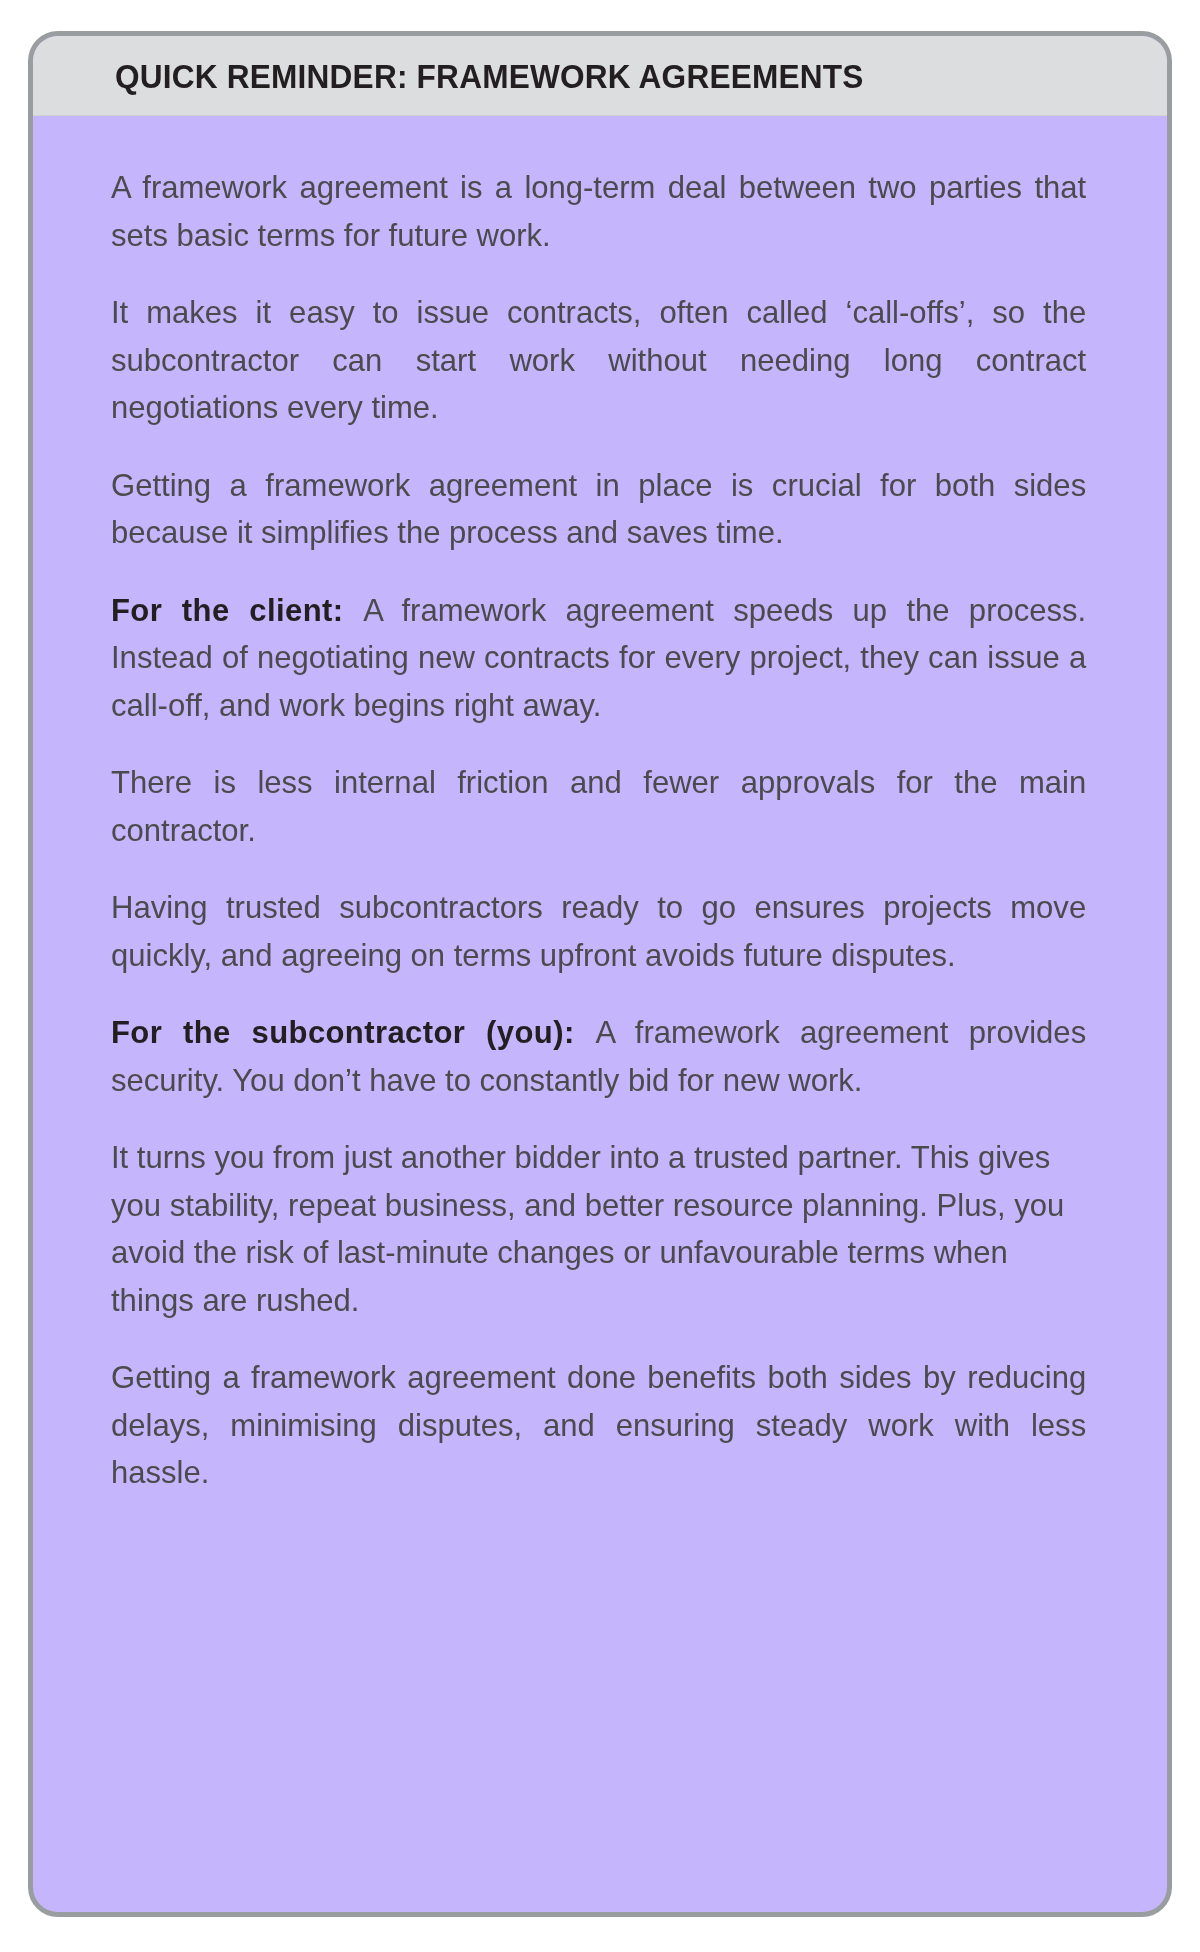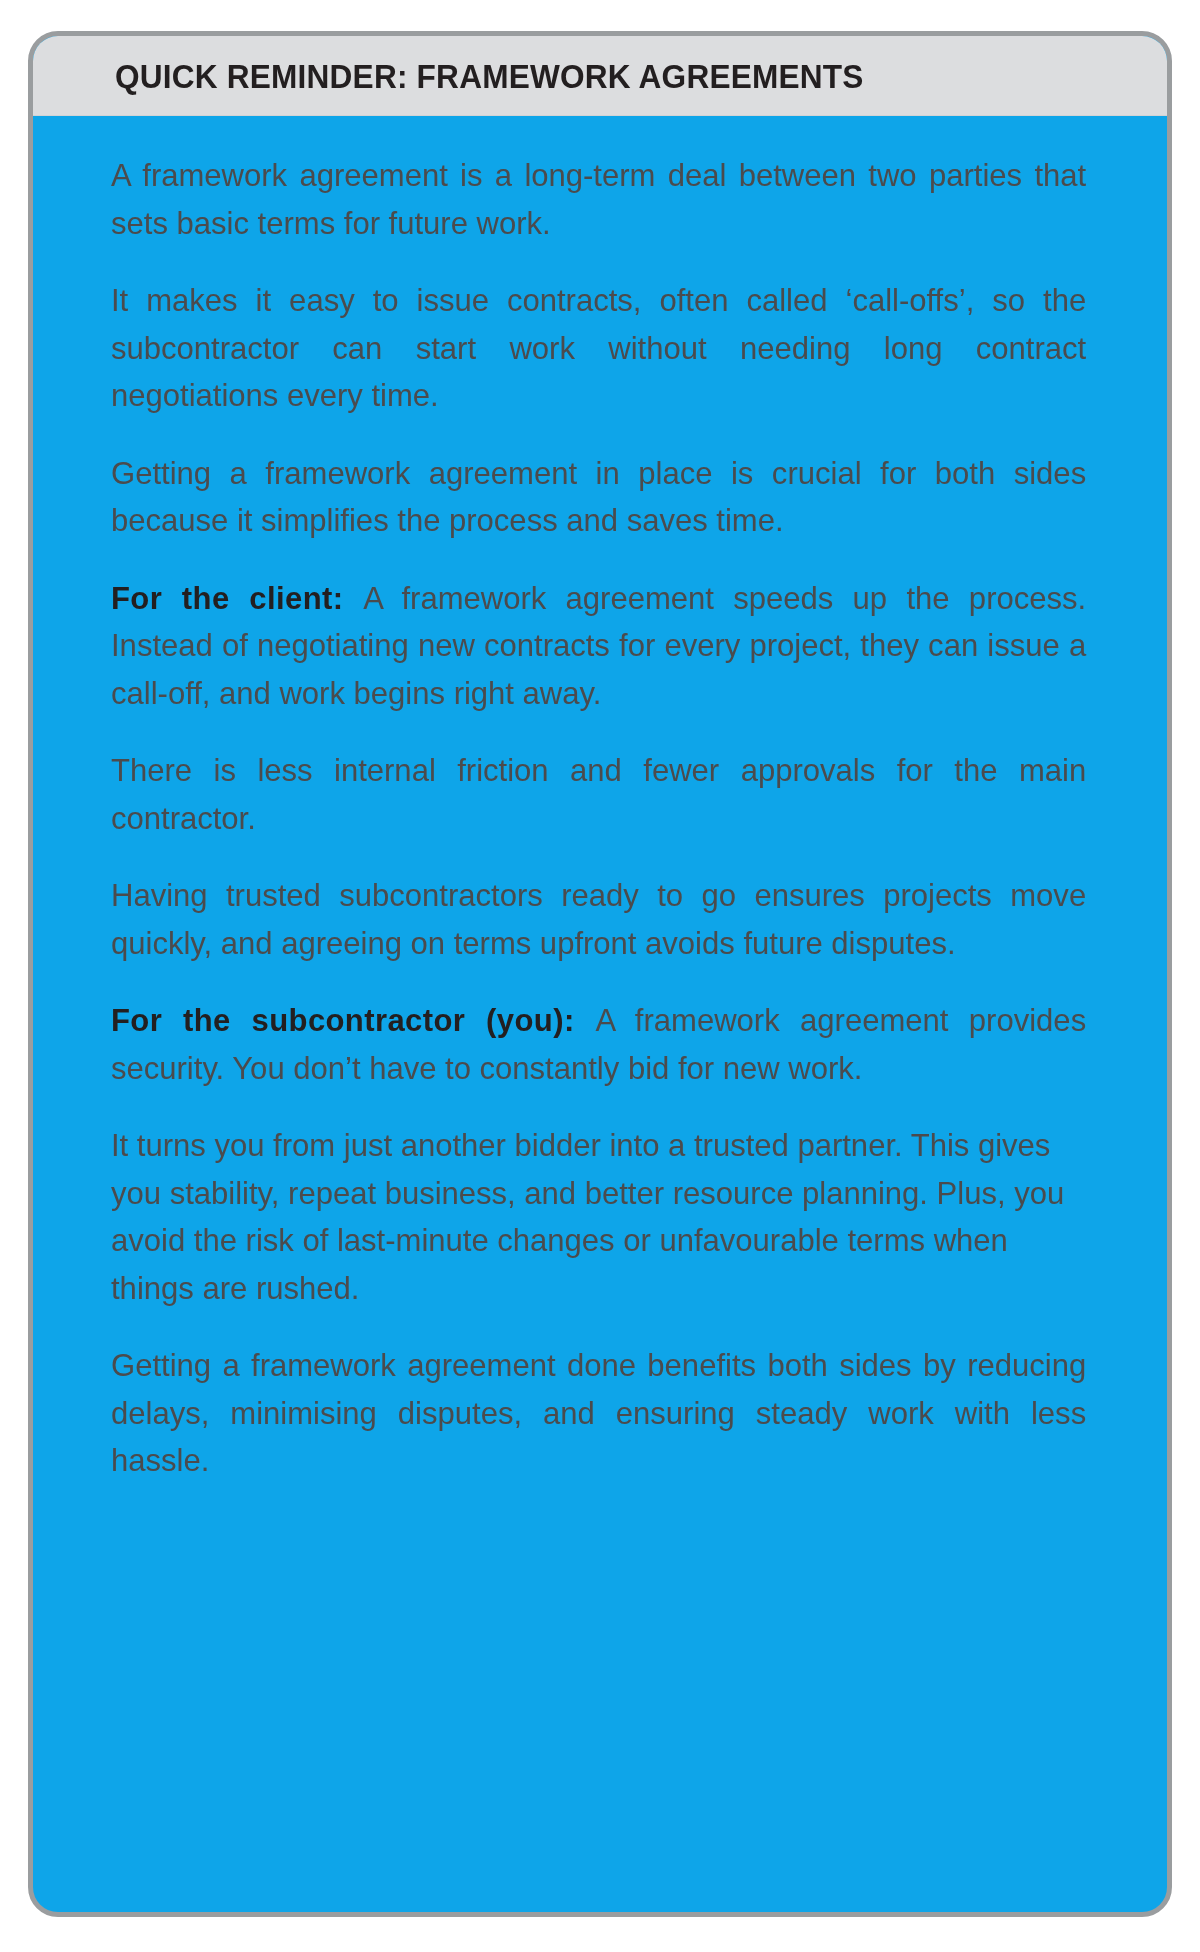--- a/index.html
+++ b/index.html
@@ -27,21 +27,21 @@
   
   .card {
     position: absolute;
     left: 28px;
     top: 31px;
     width: 1144px;
     height: 1886px;
     box-sizing: border-box;
     border: 5px solid #9a9d9f;
     border-radius: 30px;
-    background: #0ea5e9;
+    background: #c4b5fd;
     overflow: hidden;
   }
 
   
   .card-header {
     height: 80px;
     background: #dcdddf;
     border-bottom: 1px solid #d2d3d5;
     display: flex;
     align-items: center;
@@ -58,20 +58,21 @@
     line-height: 1;
     white-space: nowrap;
     transform: scaleX(0.93);
     transform-origin: left center;
   }
 
   
   .card-body {
     padding: 36px 66px 0 78px;
     box-sizing: border-box;
+    margin-top: 12px;
   }
 
   .para {
     font-family: "Liberation Sans Narrow", "Liberation Sans", "DejaVu Sans", sans-serif;
     font-size: 31.5px;
     line-height: 47.5px;
     color: #4b4b4d;
     font-weight: 400;
     margin: 0 0 30px 0;
     text-align: justify;

